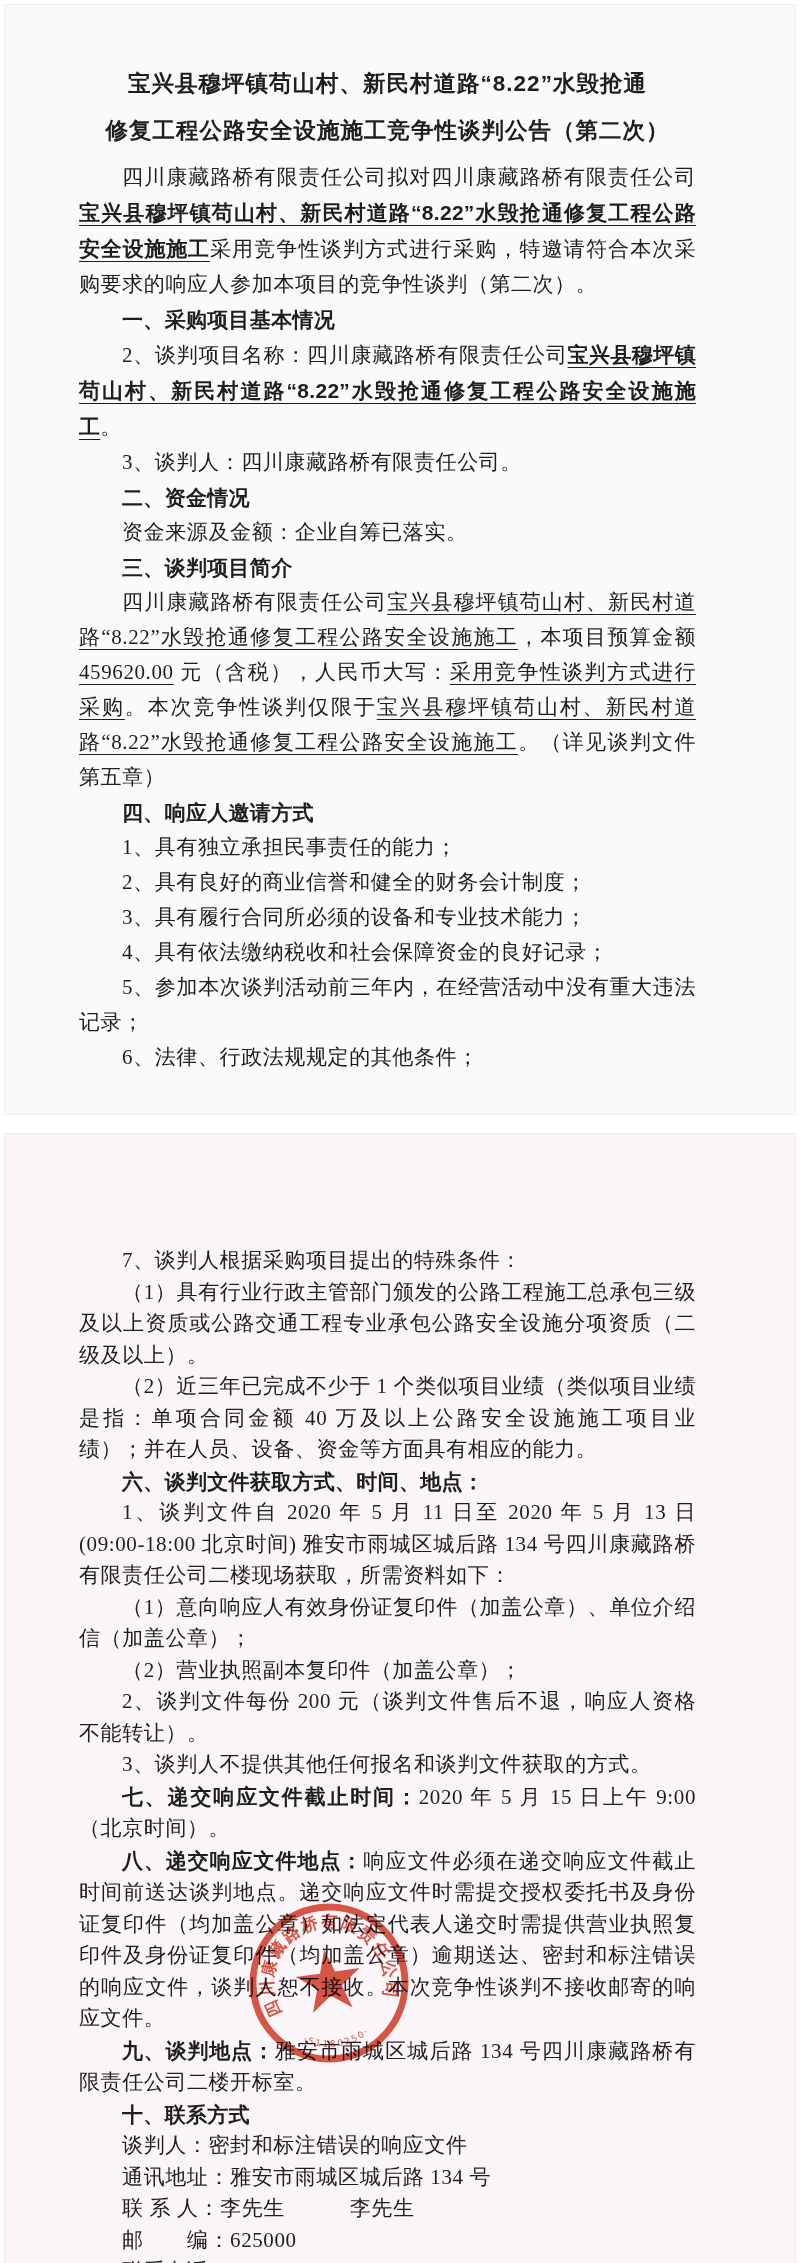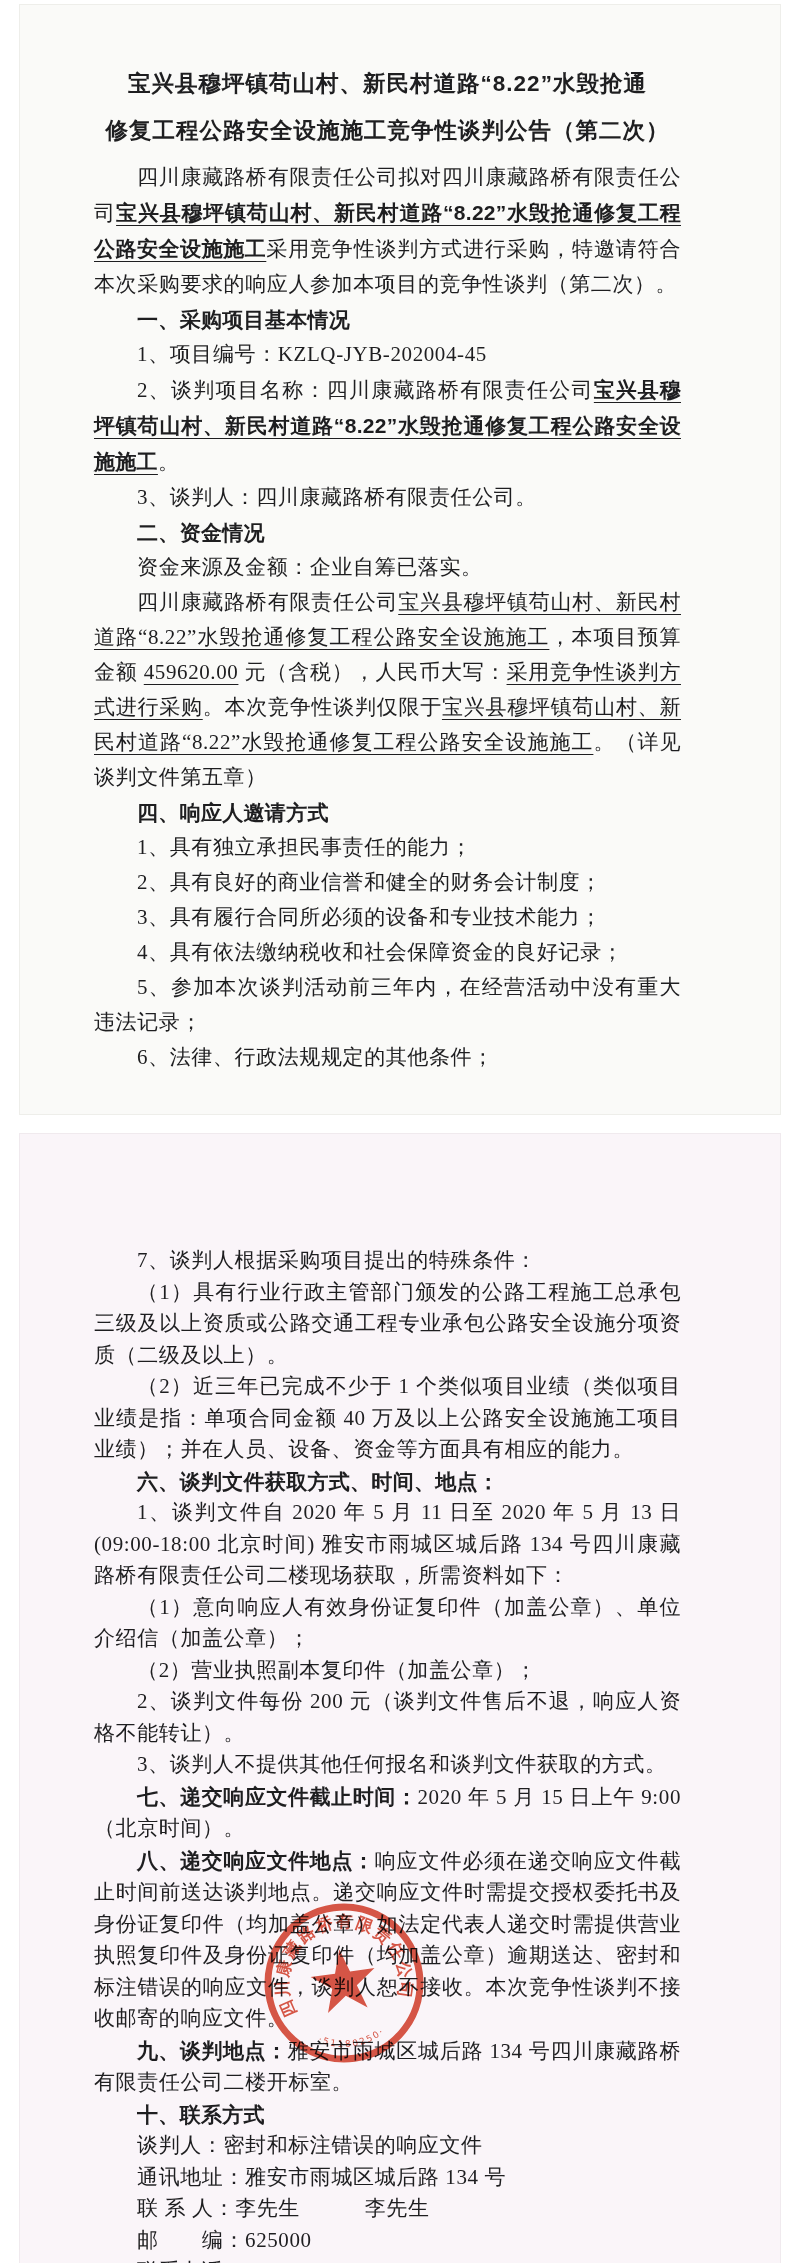--- a/index.html
+++ b/index.html
@@ -4,21 +4,21 @@
 <style>
   html,body { margin:0; padding:0; }
   body {
     width:800px;
     background:#ffffff;
     font-family:"Liberation Serif","DejaVu Serif",serif;
     color:#1e1e20;
   }
   .page {
     box-sizing:border-box;
-    margin:0 19px;
+    margin:0 4px;
     padding-left:74px;
     padding-right:99px;
     overflow:hidden;
   }
   .page-1 {
     margin-top:4px;
     height:1111px;
     background:#fafaf8;
     border:1px solid #eeeeea;
     padding-top:55px;
@@ -78,27 +78,27 @@
 
 <section class="page page-1">
   <div class="doc-title">
     <div>宝兴县穆坪镇苟山村、新民村道路“8.22”水毁抢通</div>
     <div>修复工程公路安全设施施工竞争性谈判公告（第二次）</div>
   </div>
 
   <p><span>四川康藏路桥有限责任公司拟对四川康藏路桥有限责任公司</span><span class="hei u">宝兴县穆坪镇苟山村、新民村道路“8.22”水毁抢通修复工程公路安全设施施工</span><span>采用竞争性谈判方式进行采购，特邀请符合本次采购要求的响应人参加本项目的竞争性谈判（第二次）。</span></p>
 
   <p class="hei">一、采购项目基本情况</p>
-  <p>1、项目编号：KZLQ-JYB-202004-45</p>
   <p><span>2、谈判项目名称：四川康藏路桥有限责任公司</span><span class="hei u">宝兴县穆坪镇苟山村、新民村道路“8.22”水毁抢通修复工程公路安全设施施工</span><span>。</span></p>
   <p>3、谈判人：四川康藏路桥有限责任公司。</p>
 
   <p class="hei">二、资金情况</p>
   <p>资金来源及金额：企业自筹已落实。</p>
 
+  <p class="hei">三、谈判项目简介</p>
   <p><span>四川康藏路桥有限责任公司</span><span class="u">宝兴县穆坪镇苟山村、新民村道路“8.22”水毁抢通修复工程公路安全设施施工</span><span>，本项目预算金额 </span><span class="u">459620.00</span><span> 元（含税），人民币大写：</span><span class="u">采用竞争性谈判方式进行采购</span><span>。本次竞争性谈判仅限于</span><span class="u">宝兴县穆坪镇苟山村、新民村道路“8.22”水毁抢通修复工程公路安全设施施工</span><span>。（详见谈判文件第五章）</span></p>
 
   <p class="hei">四、响应人邀请方式</p>
 
   <p>1、具有独立承担民事责任的能力；</p>
   <p>2、具有良好的商业信誉和健全的财务会计制度；</p>
   <p>3、具有履行合同所必须的设备和专业技术能力；</p>
   <p>4、具有依法缴纳税收和社会保障资金的良好记录；</p>
   <p>5、参加本次谈判活动前三年内，在经营活动中没有重大违法记录；</p>
   <p>6、法律、行政法规规定的其他条件；</p>

